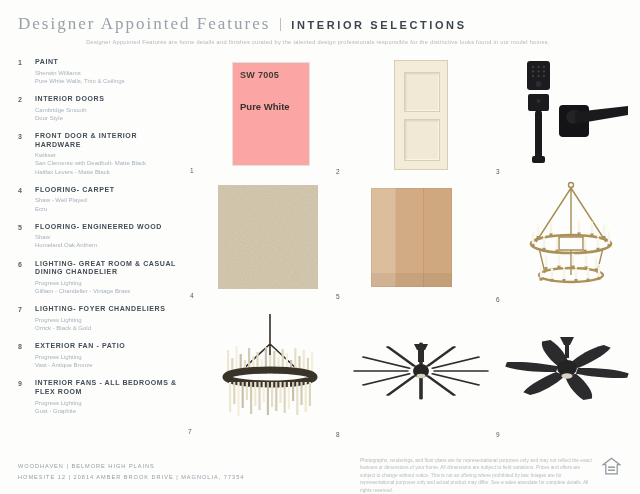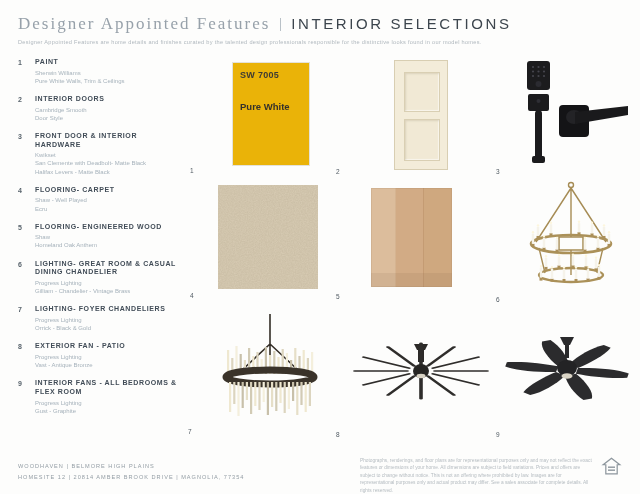--- a/index.html
+++ b/index.html
@@ -1,40 +1,40 @@
 <!DOCTYPE html>
 <html><head>
 <meta charset="utf-8">
 <style>
   html,body{margin:0;padding:0;background:#f6f6f4;}
   .page{position:relative;width:640px;height:494px;background:#fdfdfc;overflow:hidden;
         font-family:"Liberation Sans",sans-serif;color:#46515b;}
   
-  .hdr{position:absolute;left:18px;top:14px;width:600px;}
+  .hdr{position:absolute;left:18px;top:14px;width:600px;text-align:center;}
   .hdr-row{display:flex;align-items:baseline;gap:10px;}
   .title{font-family:"Liberation Serif",serif;font-size:17px;letter-spacing:2px;
          color:#97a1aa;font-weight:400;}
   .vbar{width:1px;height:13px;background:#b9c1c7;align-self:center;}
-  .section{font-size:15px;letter-spacing:2.6px;color:#3c454d;font-weight:400;}
+  .section{font-size:11px;letter-spacing:2.6px;color:#3c454d;font-weight:700;}
   .desc{margin-top:5px;font-size:5.6px;letter-spacing:.3px;color:#b0b8be;}
   
   .side{position:absolute;left:18px;top:58px;width:166px;}
   .sitem{display:grid;grid-template-columns:17px 1fr;margin-bottom:10px;}
   .snum{font-size:7px;color:#58636c;font-weight:600;padding-top:1px;}
   .stitle{font-size:7px;font-weight:700;letter-spacing:.6px;color:#414c57;line-height:1.25;}
   .sdet{font-size:6px;color:#a6b2bb;line-height:1.35;margin-top:2px;}
   .sdet div{white-space:normal;}
   
   .gn{position:absolute;font-size:6.5px;color:#505a62;}
   .gn1{left:190px;top:167px}.gn2{left:336px;top:168px}.gn3{left:496px;top:168px}
   .gn4{left:190px;top:292px}.gn5{left:336px;top:293px}.gn6{left:496px;top:296px}
   .gn7{left:188px;top:428px}.gn8{left:336px;top:431px}.gn9{left:496px;top:431px}
   
   .abs{position:absolute;}
-  .paint{left:232px;top:62px;width:78px;height:104px;background:#eab308;
+  .paint{left:232px;top:62px;width:78px;height:104px;background:#fca5a5;
          box-shadow:0 0 0 1px #e4e2da inset;padding:8px 0 0 8px;box-sizing:border-box;}
   .paint .code{font-size:9px;font-weight:700;color:#3e3b34;letter-spacing:.3px;}
   .paint .name{font-size:9.5px;font-weight:700;color:#34312b;margin-top:21px;}
   .door{left:394px;top:60px;width:54px;height:110px;background:#f3ecd9;
         border:1px solid #d8ceb2;box-sizing:border-box;}
   .panel{position:absolute;left:9px;width:34px;background:#f1e9d5;
          border:1px solid #d9cfb3;box-shadow:inset 1px 1px 2px rgba(120,105,70,.18),
          inset -1px -1px 1px rgba(255,255,255,.6);}
   .panel.p1{top:11px;height:38px;}
   .panel.p2{top:58px;height:40px;}

